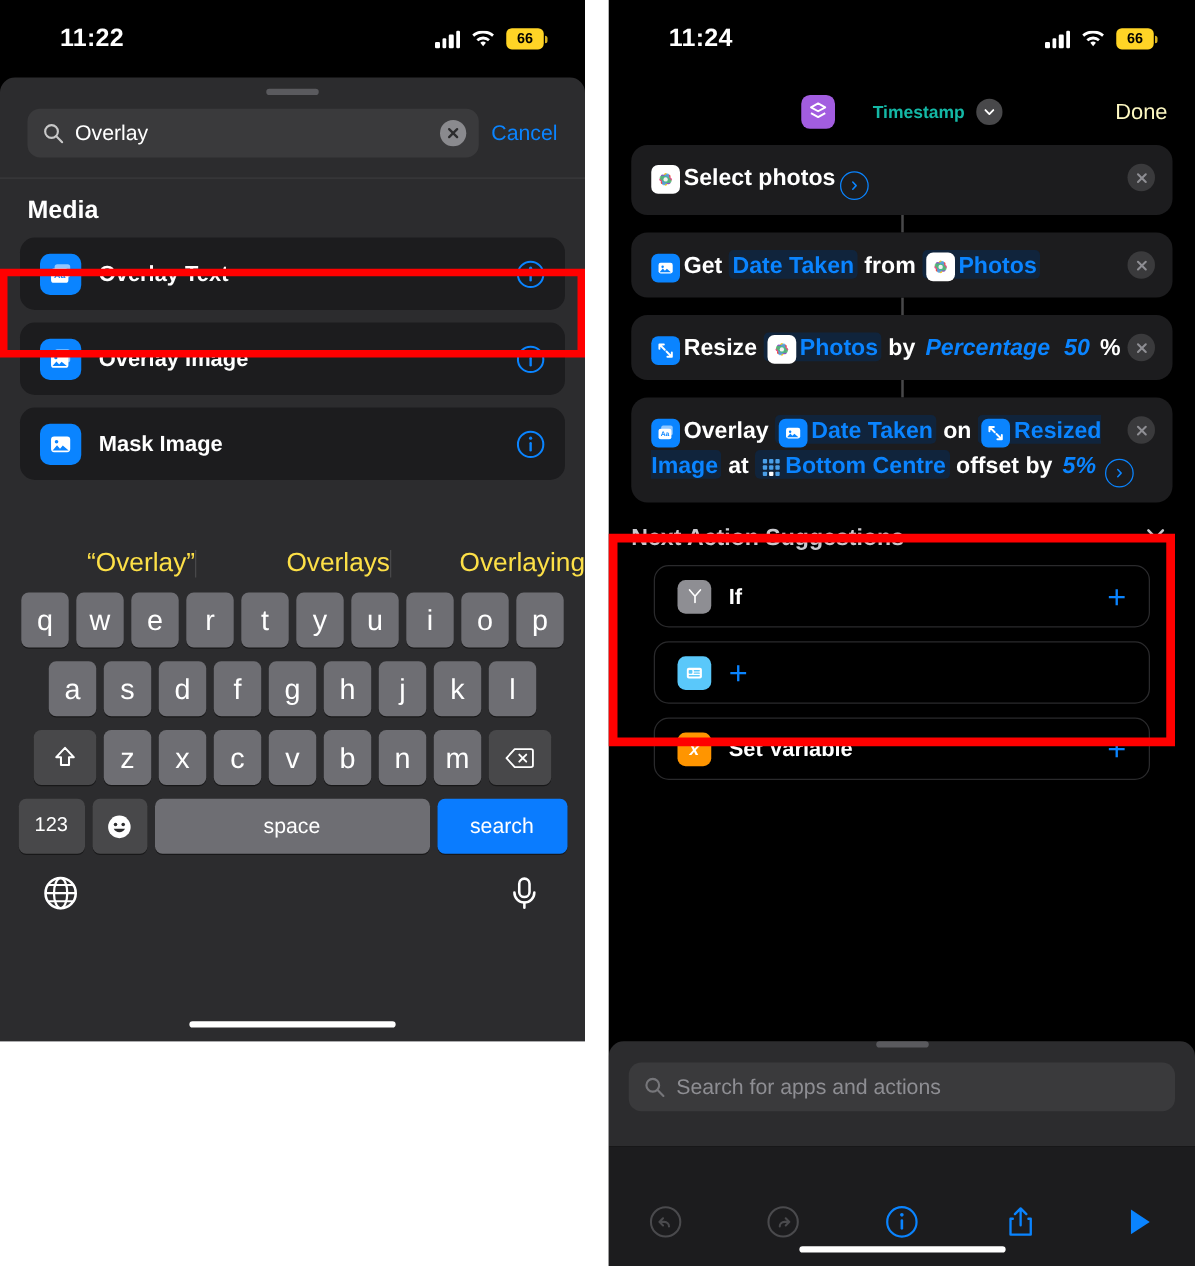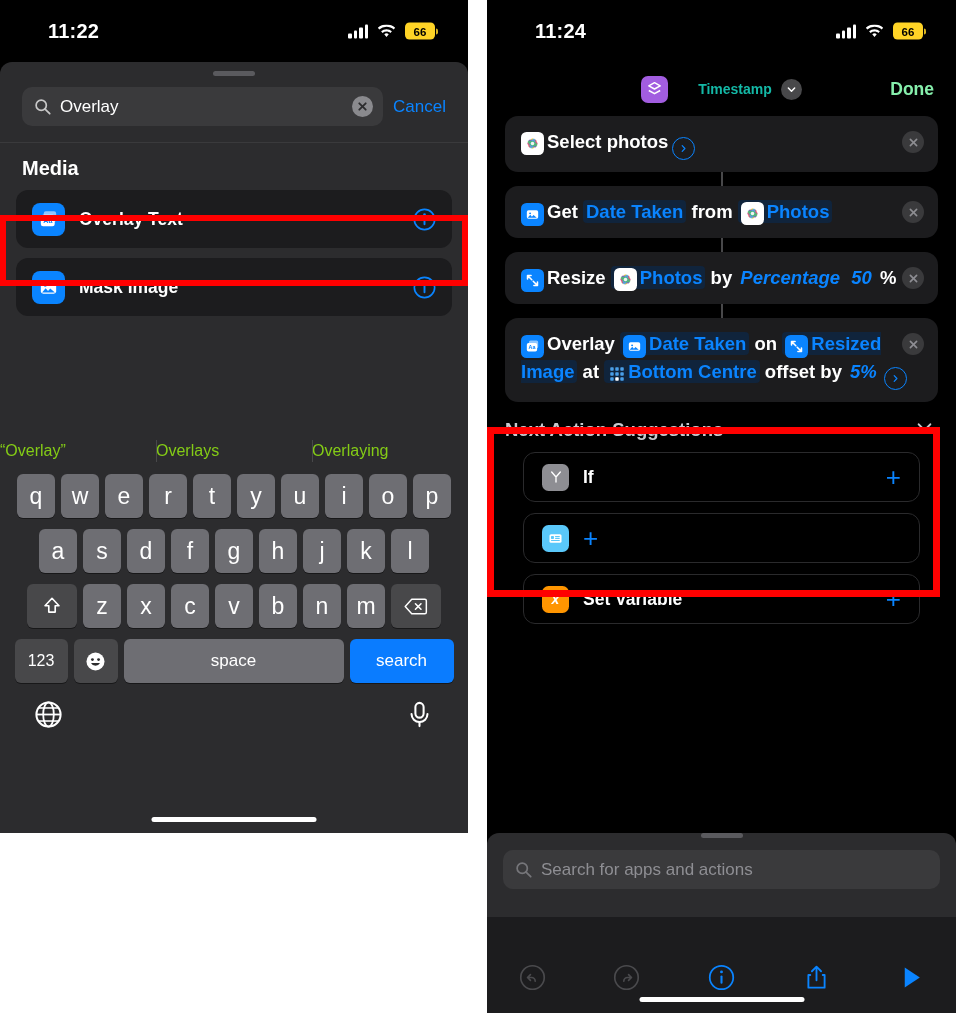--- a/index.html
+++ b/index.html
@@ -91,21 +91,21 @@
 
   
   .kbd{
     position:absolute; left:0; right:0; bottom:0; height:405px;
     background:#2C2C2E;
   }
   .predbar{
     height:46px; display:flex; align-items:center;
   }
   .pred{
-    flex:1; text-align:left; font-size:16px; color:#84cc16;
+    flex:1; text-align:right; font-size:21px; color:#fde047;
     position:relative;
   }
   .pred + .pred::before{
     content:""; position:absolute; left:0; top:50%; transform:translateY(-50%);
     width:1px; height:22px; background:#48484A;
   }
   .krow{ display:flex; justify-content:center; align-items:center; gap:6px; margin-bottom:11px; }
   .key{
     background:#6E6E73; border-radius:6px; color:#fff;
     display:flex; align-items:center; justify-content:center;
@@ -138,21 +138,21 @@
   }
   .shortcut-icon{
     width:27px; height:27px; border-radius:7px; background:#A25DE0;
     display:flex; align-items:center; justify-content:center;
   }
   .navtitle-text{ font-size:14px; font-weight:700; color:#14b8a6;margin-left:21px; }
   .chev{
     width:21px; height:21px; border-radius:50%; background:#48484A;
     display:flex; align-items:center; justify-content:center;
   }
-  .done{ margin-left:auto; font-size:17.5px; font-weight:700; color:#86efac; z-index:2; }
+  .done{ margin-left:auto; font-size:17.5px; font-weight:400; color:#fef9c3; z-index:2; }
 
   .editor{ position:absolute; left:0; right:0; top:116px; bottom:0; background:#000; }
   .cards{ padding:0 18px; }
   .card{
     background:#1C1C1E; border-radius:13px; padding:12px 16px;
     position:relative; font-size:18.5px; line-height:1.52; color:#fff;
   }
   .connector{ width:2px; height:14px; background:#48484A; margin:0 auto; }
   .card .xbtn{
     position:absolute; right:14px; top:15px;
@@ -289,20 +289,36 @@
             </svg>
           </span>
           <span class="rowlabel">Overlay Text</span>
           <svg class="infobtn" viewBox="0 0 24 24">
               <circle cx="12" cy="12" r="10.6" fill="none" stroke="#0A84FF" stroke-width="1.7"></circle>
               <circle cx="12" cy="6.8" r="1.35" fill="#0A84FF"></circle>
               <rect x="11" y="10" width="2" height="8" rx="1" fill="#0A84FF"></rect>
             </svg>
         </div>
 
+        <div class="resultrow">
+          <span class="appicon">
+            <svg viewBox="0 0 24 24" width="23" height="23">
+              <rect x="7" y="3.5" width="13" height="11" rx="2.2" fill="#fff" opacity=".55"></rect>
+              <rect x="4" y="7" width="14.5" height="12" rx="2.4" fill="#fff"></rect>
+              <circle cx="8" cy="10.6" r="1.35" fill="#0A84FF"></circle>
+              <path d="M5.2 17.6l3.3-3.9 2.3 2.6 2-2.3 4.4 3.6z" fill="#0A84FF"></path>
+            </svg>
+          </span>
+          <span class="rowlabel">Overlay Image</span>
+          <svg class="infobtn" viewBox="0 0 24 24">
+              <circle cx="12" cy="12" r="10.6" fill="none" stroke="#0A84FF" stroke-width="1.7"></circle>
+              <circle cx="12" cy="6.8" r="1.35" fill="#0A84FF"></circle>
+              <rect x="11" y="10" width="2" height="8" rx="1" fill="#0A84FF"></rect>
+            </svg>
+        </div>
 
         <div class="resultrow">
           <span class="appicon">
             <svg viewBox="0 0 24 24" width="23" height="23">
               <rect x="4" y="5.5" width="16" height="13" rx="2.6" fill="#fff"></rect>
               <circle cx="8.6" cy="9.8" r="1.5" fill="#0A84FF"></circle>
               <path d="M5.3 17.1l3.7-4.4 2.5 2.9 2.3-2.6 4.9 4.1z" fill="#0A84FF"></path>
             </svg>
           </span>
           <span class="rowlabel">Mask Image</span>

